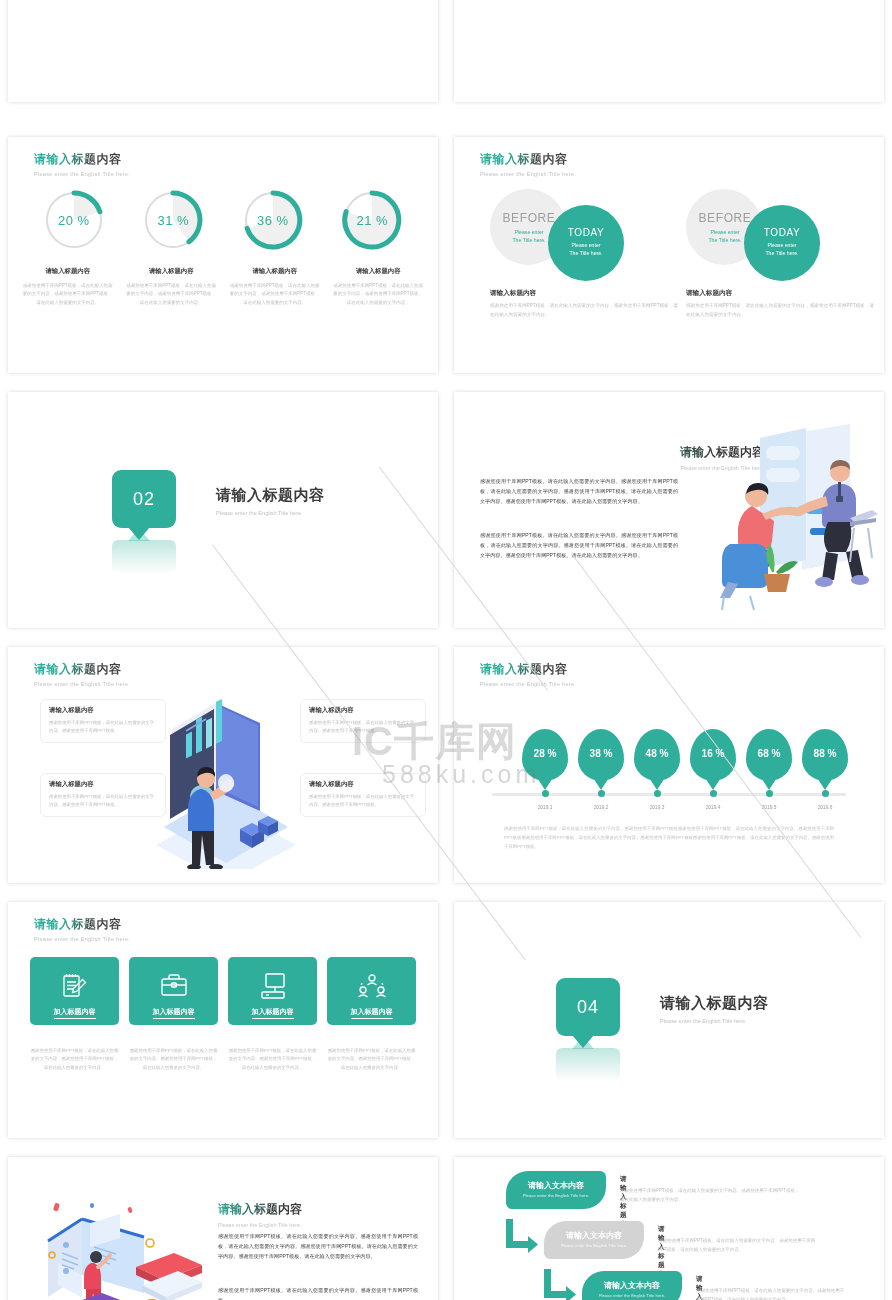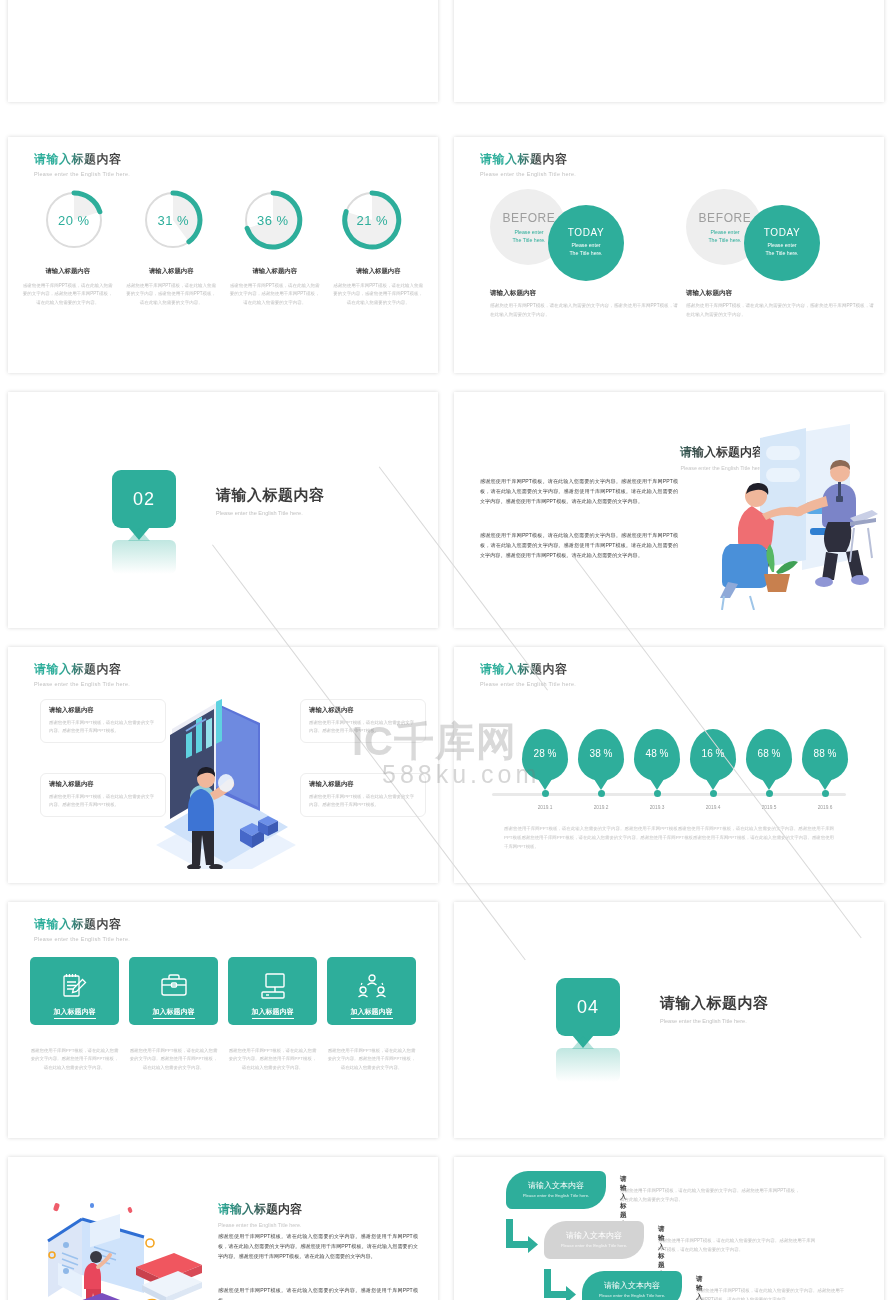--- a/index.html
+++ b/index.html
@@ -82,21 +82,21 @@
   
   .para{position:absolute;font-size:5.1px;line-height:2.0;color:#3f3f3f;text-align:justify;}
 
   
   .lblcard{position:absolute;border:1px solid #eeeeee;border-radius:6px;padding:6px 8px;width:108px;}
   .lblcard .t{font-size:6.4px;font-weight:bold;color:#3c3c3c;margin-bottom:4px;}
   .lblcard .b{font-size:4.4px;line-height:1.9;color:#bdbdbd;}
 
   
   .bl-wrap{position:absolute;left:24px;right:24px;top:70px;height:80px;}
-  .balloon{position:absolute;width:46px;height:52px;}
+  .balloon{position:absolute;width:46px;height:52px;font-weight:bold;}
   .balloon .sh{position:absolute;inset:0;background:#2eae9b;border-radius:50% 50% 50% 50%/58% 58% 42% 42%;}
   .balloon .pt{position:absolute;left:50%;bottom:-9px;transform:translateX(-50%);
     width:0;height:0;border-left:9px solid transparent;border-right:9px solid transparent;border-top:14px solid #2eae9b;}
   .balloon .v{position:absolute;inset:0;display:flex;align-items:center;justify-content:center;
     color:#fff;font-size:10px;padding-bottom:4px;}
   .axis{position:absolute;left:14px;right:14px;top:76px;height:3px;background:#e9e9e9;border-radius:2px;}
   .dot{position:absolute;top:73px;width:7px;height:7px;border-radius:50%;background:#2eae9b;}
   .xlab{position:absolute;top:88px;font-size:4.8px;color:#9a9a9a;text-align:center;width:46px;}
   .bl-foot{position:absolute;left:50px;right:50px;top:178px;font-size:4.4px;line-height:2.0;color:#c2c2c2;text-align:justify;}
 
@@ -106,21 +106,21 @@
   .tile svg{position:absolute;left:50%;top:14px;transform:translateX(-50%);width:32px;height:30px;}
   .tile .tl{position:absolute;left:0;right:0;bottom:8px;text-align:center;color:#fff;font-size:7px;font-weight:bold;}
   .tile .tl u{text-decoration:none;border-bottom:1px solid #fff;padding-bottom:3px;}
   .tilecaps{position:absolute;left:22px;right:22px;top:145px;display:flex;justify-content:space-between;}
   .tilecaps div{width:89px;text-align:center;font-size:4.4px;line-height:1.9;color:#bdbdbd;}
 
   
   .ar-item{position:absolute;}
   .pill{position:absolute;height:38px;width:100px;background:#2eae9b;border-radius:22px 6px 22px 6px;}
   .pill.grey{background:#d3d3d3;}
-  .pill .c{position:absolute;left:0;right:0;top:9px;text-align:center;color:#fff;font-size:8px;font-weight:normal;}
+  .pill .c{position:absolute;left:0;right:0;top:9px;text-align:center;color:#fff;font-size:8px;font-weight:bold;}
   .pill .e{position:absolute;left:0;right:0;top:22px;text-align:center;color:rgba(255,255,255,.85);font-size:4.3px;}
   .ar-tt{position:absolute;font-size:6.6px;font-weight:bold;color:#3c3c3c;}
   .ar-bd{position:absolute;font-size:4.5px;line-height:1.95;color:#bcbcbc;width:180px;}
   .lhook{position:absolute;}
 
   
   .wm{position:absolute;left:352px;top:714px;width:270px;height:86px;pointer-events:none;}
   .wm .top{position:absolute;left:0;top:0;font-size:40px;color:rgba(120,120,120,.28);
     font-weight:bold;letter-spacing:1px;white-space:nowrap;}
   .wm .bot{position:absolute;left:30px;top:46px;font-size:25px;color:rgba(120,120,120,.30);

